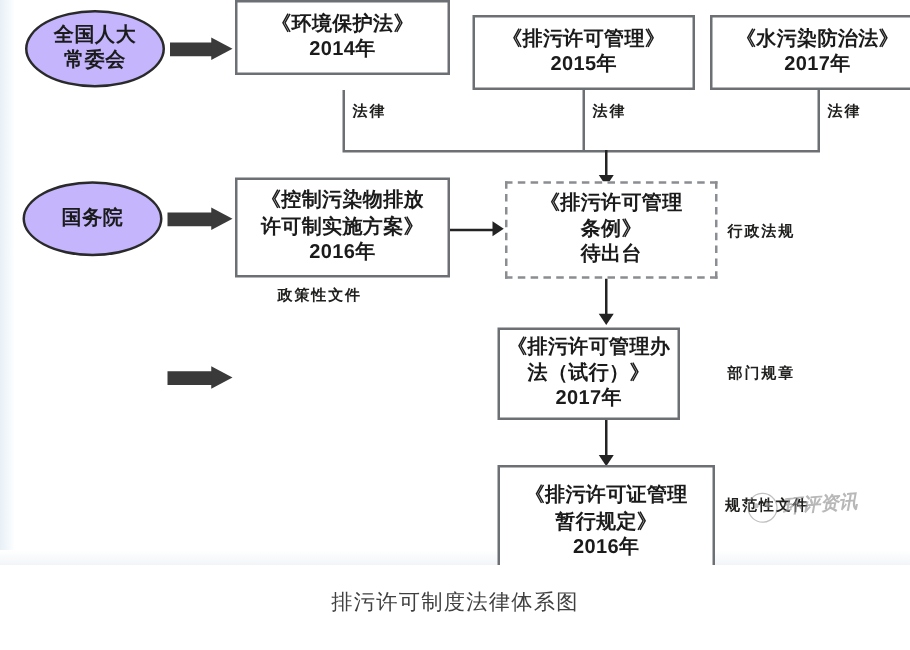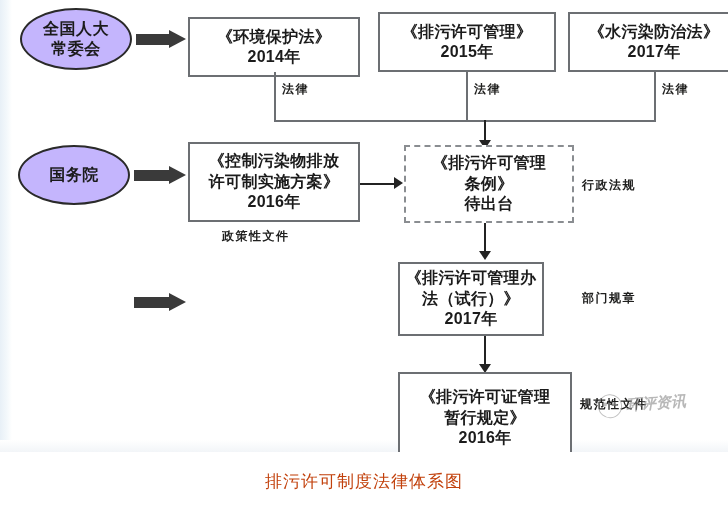--- a/index.html
+++ b/index.html
@@ -190,21 +190,21 @@
     height: 68px;
     display: flex;
     align-items: flex-start;
     justify-content: center;
     padding-top: 18px;
     box-sizing: border-box;
     background: #ffffff;
   }
   #caption .caption-text {
     font-size: 17px;
-    color: #c2410c;
+    color: #404040;
     letter-spacing: 1px;
     font-family: Liberation Mono, monospace;
   }
 </style>
 </head>
 <body>
 
 <div id="root">
 
   <div id="diagram">
@@ -215,21 +215,21 @@
     <div class="node ellipse" style="left:20px; top:8px; width:112px; height:62px;">
       <span>全国人大</span>
       <span>常委会</span>
     </div>
 
     <div class="block-arrow" style="left:136px; top:30px; width:50px;">
       <div class="shaft" style="width:34px;"></div>
       <div class="head" style="left:33px;"></div>
     </div>
 
-    <div class="node box" style="left:188px; top:17px; width:172px; height:60px;">
+    <div class="node box" style="left:188px; top:0; width:172px; height:60px;">
       <span>《环境保护法》</span>
       <span class="yr">2014年</span>
     </div>
 
     <div class="node box" style="left:378px; top:12px; width:178px; height:60px;">
       <span>《排污许可管理》</span>
       <span class="yr">2015年</span>
     </div>
 
     <div class="node box" style="left:568px; top:12px; width:172px; height:60px;">

